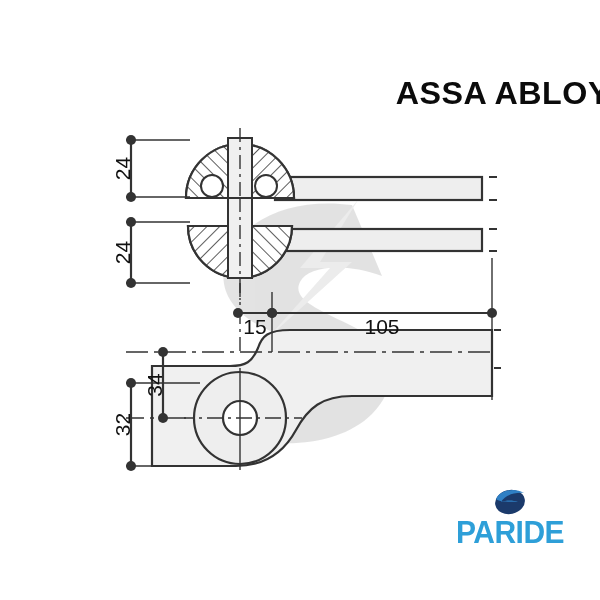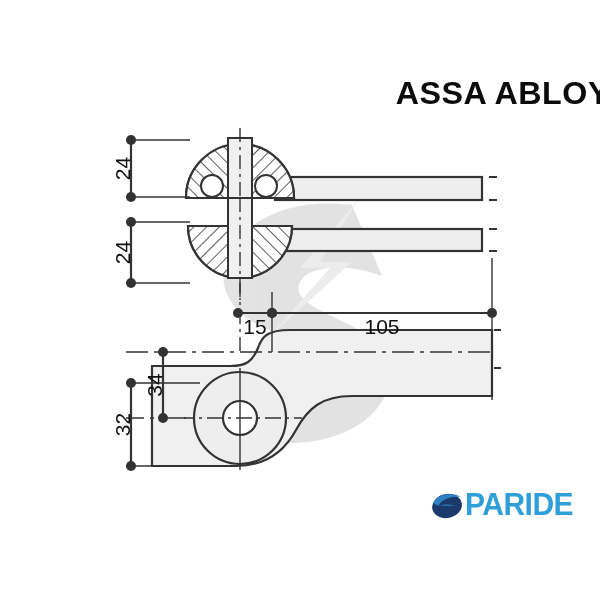--- a/index.html
+++ b/index.html
@@ -5,21 +5,21 @@
   html,body{margin:0;padding:0;background:#ffffff;}
   body{width:600px;height:600px;overflow:hidden;
        font-family:"Liberation Sans", sans-serif;}
   #stage{position:relative;width:600px;height:600px;background:#fff;}
   #brand-assa{position:absolute;left:388px;top:74px;width:222px;height:40px;
        display:flex;align-items:center;justify-content:flex-end;}
   #brand-assa .txt{font-family:"Liberation Sans", sans-serif;font-weight:bold;
        font-size:31px;letter-spacing:0.5px;color:#0b0b0b;
        transform:scaleX(1.04);transform-origin:right center;white-space:nowrap;}
   #brand-paride{position:absolute;left:430px;top:484px;width:160px;height:42px;
-       display:flex;align-items:center;}
+       display:flex;align-items:center;flex-direction:column;}
   #brand-paride .mark{width:34px;height:34px;flex:0 0 34px;position:relative;margin-right:1px;}
   #brand-paride .ptxt{font-family:"Liberation Sans", sans-serif;font-weight:bold;
        font-size:30px;color:#2e9fd8;letter-spacing:-0.5px;line-height:1;
        transform:scaleY(1.05);white-space:nowrap;}
   #dwg{position:absolute;left:0;top:0;}
   .dimtext{font-family:"Liberation Sans", sans-serif;font-size:21px;fill:#111;}
 </style>
 </head>
 <body>
 

